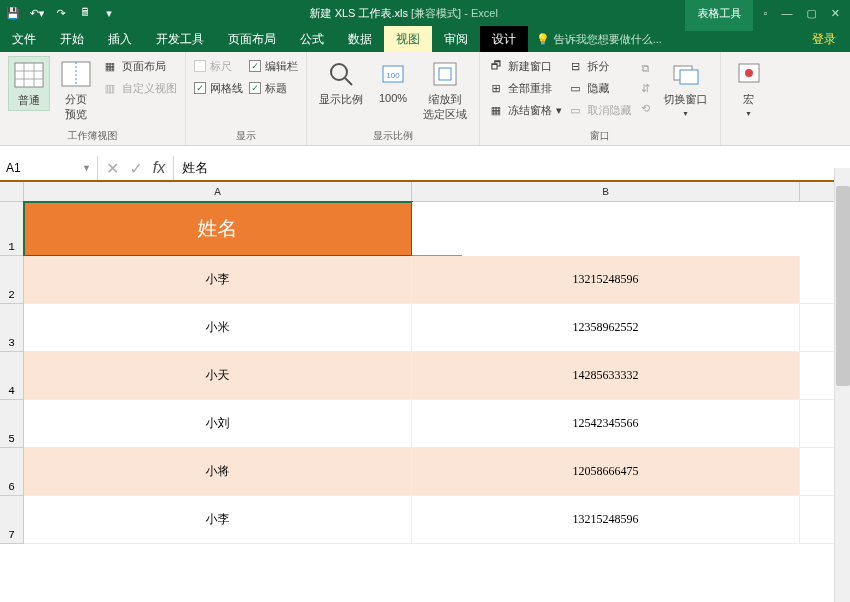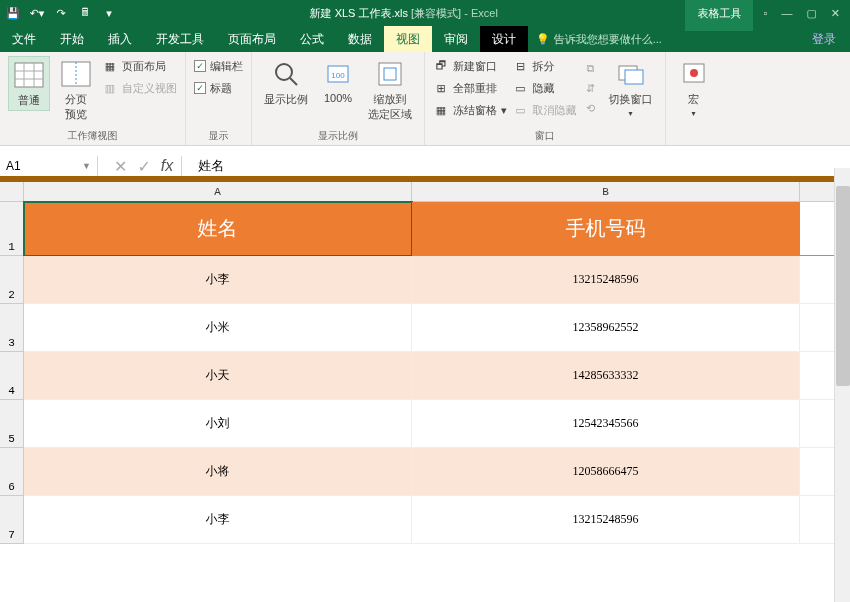--- a/index.html
+++ b/index.html
@@ -15,38 +15,38 @@
 .title-tool { background: #1b8453; padding: 0 12px; height: 36px; display: flex; align-items: center; font-size: 11px; }
 .win-ctl { display: flex; gap: 14px; padding: 0 10px; color: #c0e0cf; }
 
 
 .tabs { height: 26px; background: #0e6b3d; display: flex; align-items: center; color: #fff; font-size: 12px; }
 .tab { padding: 0 12px; height: 26px; display: flex; align-items: center; cursor: pointer; }
 .tab.file { color: #fff; }
 .tab.active { background: #fef9c3; color: #217346; }
 .tab.design { background: #000000; }
 .tell-me { color: #c0e0cf; font-size: 11px; margin-left: 8px; display: flex; align-items: center; gap: 4px; }
-.login { margin-left: auto; padding: 0 14px; color: #c4b5fd; font-family: Liberation Serif, serif; }
+.login { margin-left: auto; padding: 0 14px; color: #fde047; font-family: Liberation Serif, serif; }
 
 
 .ribbon { height: 94px; background: #f3f2f1; border-bottom: 1px solid #d5d5d5; display: flex; font-size: 11px; color: #444; }
 .group { border-right: 1px solid #e0e0e0; padding: 4px 8px 2px; display: flex; flex-direction: column; justify-content: space-between; }
 .group-body { display: flex; gap: 6px; align-items: flex-start; }
 .group-label { text-align: center; color: #666; font-size: 10px; padding-top: 2px; }
 .btn-lg { display: flex; flex-direction: column; align-items: center; gap: 2px; padding: 2px 4px; cursor: pointer; }
 .btn-lg .ico { width: 32px; height: 32px; display: flex; align-items: center; justify-content: center; }
 .btn-lg.active { background: #d6eadd; border: 1px solid #b9d9c5; }
 .stack { display: flex; flex-direction: column; gap: 2px; }
 .row { display: flex; align-items: center; gap: 4px; height: 20px; white-space: nowrap; }
 .chk { width: 12px; height: 12px; border: 1px solid #888; background: #fff; display: inline-flex; align-items: center; justify-content: center; font-size: 9px; color: #217346; }
 .chk.on::after { content: "✓"; }
 .small-ico { width: 16px; height: 16px; display: inline-flex; align-items: center; justify-content: center; }
 
 
-.fbar-wrap { height: 26px; border-bottom: 6px solid #a16207; display: flex; align-items: stretch; background: #fff; gap: 8px; }
+.fbar-wrap { height: 26px; border-bottom: 2px solid #a16207; display: flex; align-items: stretch; background: #fff; }
 .namebox { width: 98px; border-right: 1px solid #d5d5d5; display: flex; align-items: center; padding: 0 6px; font-size: 12px; justify-content: space-between; }
 .fbar-btns { display: flex; align-items: center; padding: 0 8px; gap: 10px; color: #aaa; border-right: 1px solid #d5d5d5; }
 .fbar { flex: 1; display: flex; align-items: center; padding: 0 8px; font-size: 13px; font-family: SimSun, serif; }
 
 
 .sheet { position: relative; }
 .colhdr { display: flex; height: 20px; background: #f0f0f0; border-bottom: 1px solid #ccc; font-size: 11px; color: #333; }
 .corner { width: 24px; border-right: 1px solid #ccc; background: #f0f0f0; }
 .ch { border-right: 1px solid #ccc; display: flex; align-items: center; justify-content: center; font-family: "Courier New", monospace; }
 .chA { width: 388px; } .chB { width: 388px; } .chC { width: 50px; }
@@ -145,20 +145,30 @@
           </div>
       </div>
     </div>
     <div class="group-label">工作簿视图</div>
   </div>
 
   <div class="group">
     <div class="group-body">
       <div class="stack">
         <div class="row">
+            <span class="chk" style="border-color:#ccc"></span>
+            <span style="color:#aaa">标尺</span>
+          </div>
+        <div class="row">
+            <span class="chk on"></span>
+            <span>网格线</span>
+          </div>
+      </div>
+      <div class="stack">
+        <div class="row">
             <span class="chk on"></span>
             <span>编辑栏</span>
           </div>
         <div class="row">
             <span class="chk on"></span>
             <span>标题</span>
           </div>
       </div>
     </div>
     <div class="group-label">显示</div>
@@ -286,21 +296,20 @@
   <div class="colhdr">
     <div class="corner"></div>
     <div class="ch chA">A</div>
     <div class="ch chB">B</div>
     <div class="ch chC"></div>
   </div>
   <div class="rows" id="rows">
       <div class="r r1">
         <div class="rh">1</div>
         <div class="cell cA sel">姓名</div>
-        <div class="cell cB">手机号码</div>
         <div class="cell cC"></div>
       </div>
       <div class="r rd band">
         <div class="rh">2</div>
         <div class="cell cA">小李</div>
         <div class="cell cB">13215248596</div>
         <div class="cell cC"></div>
       </div>
       <div class="r rd">
         <div class="rh">3</div>

